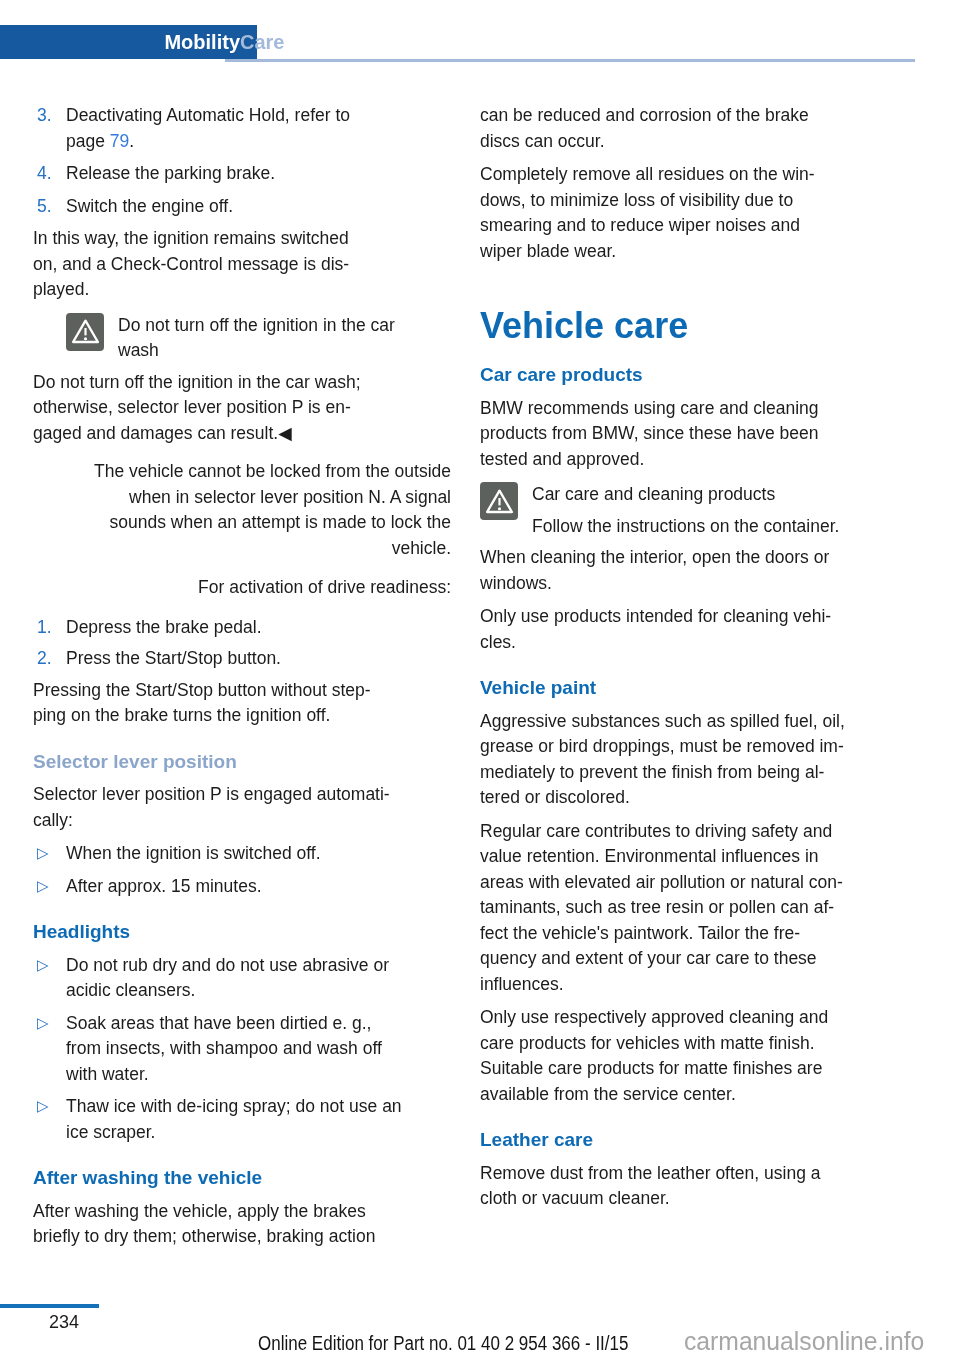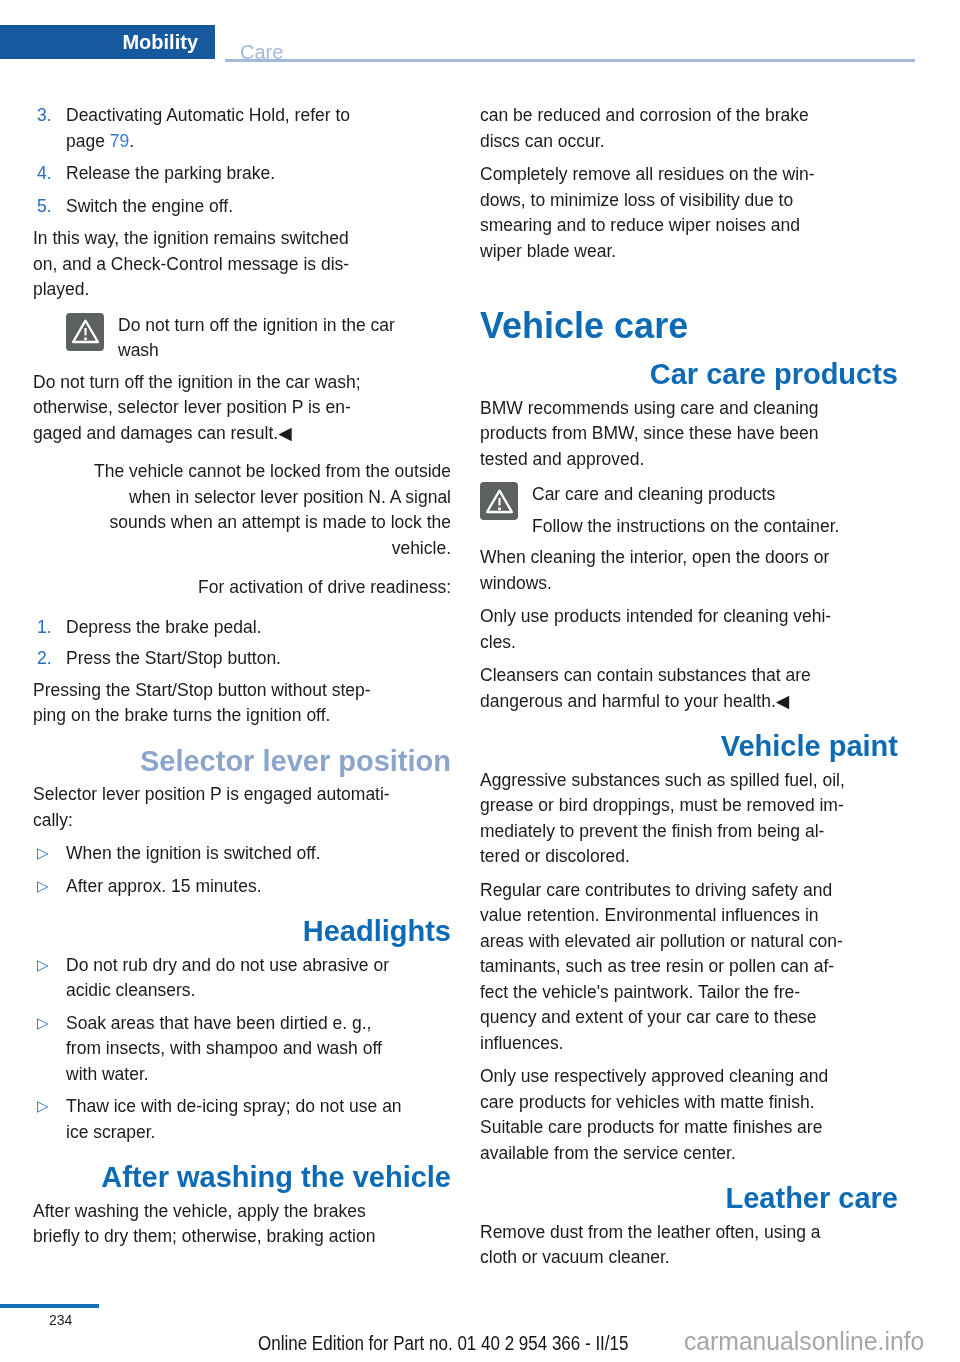--- a/index.html
+++ b/index.html
@@ -1,37 +1,37 @@
 <!DOCTYPE html>
 <html><head>
 <meta charset="utf-8">
 <style>
   html,body{margin:0;padding:0;background:#ffffff;}
   .page{position:relative;width:960px;height:1362px;background:#ffffff;overflow:hidden;
         font-family:"Liberation Sans","DejaVu Sans",sans-serif;color:#1c1c1c;}
 
   
-  .tab-active{position:absolute;left:0;top:25px;width:215px;height:34px;background:#16599e;
+  .tab-active{position:absolute;left:0;top:25px;width:257px;height:34px;background:#16599e;
               color:#ffffff;font-weight:700;font-size:20px;line-height:34px;text-align:right;
               padding-right:17px;box-sizing:border-box;}
-  .tab-inactive{position:absolute;left:240px;top:35px;height:34px;line-height:34px;
-                font-weight:400;font-size:20px;color:#a3badb;}
+  .tab-inactive{position:absolute;left:240px;top:25px;height:34px;line-height:34px;
+                font-weight:700;font-size:20px;color:#a3badb;}
   .header-rule{position:absolute;left:225px;top:59px;width:690px;height:3px;background:#a3badb;}
 
   
   .col{position:absolute;top:103px;width:418px;font-size:17.5px;line-height:25.5px;}
   .col-left{left:33px;}
   .col-right{left:480px;}
   .col p{margin:0 0 8px;white-space:pre-line;}
   .indent{margin-left:33px;}
   .warnbody{margin-bottom:13px !important;}
   .p-tight{margin-bottom:14px !important;text-align:right;}
 
   h2{font-size:36px;line-height:32px;color:#0d6ab4;font-weight:700;margin:46px 0 8px;}
-  h3{font-size:29px;line-height:25.5px;color:#0d6ab4;font-weight:700;margin:20px 0 8px;text-align:right;}
+  h3{font-size:19px;line-height:25.5px;color:#0d6ab4;font-weight:700;margin:20px 0 8px;}
   h3.muted{color:#8ba6ca;}
 
   
   .li{display:flex;margin:0 0 7px;}
   .li-act{margin-bottom:6px;}
   .li-bul{margin-bottom:7px;}
   .marker{flex:0 0 33px;box-sizing:border-box;padding-left:4px;color:#2470c2;}
   .marker-bullet{font-family:"DejaVu Sans",sans-serif;font-size:15px;color:#2470c2;}
   .litext{white-space:pre-line;}
   a.link{color:#3579dd;text-decoration:none;cursor:pointer;text-align:center;}
@@ -40,21 +40,21 @@
   .warnrow{display:flex;margin:10px 0 6px;}
   .warnrow.indent{margin-left:33px;}
   .warnicon{flex:0 0 38px;width:38px;height:38px;background:#5d615e;border-radius:4px;
             display:flex;align-items:center;justify-content:center;margin-right:14px;}
   .warnicon svg{width:33px;height:31px;display:block;}
   .warntext{white-space:pre-line;}
   .warn-sub{margin-top:6px;white-space:pre-line;}
 
   
   .footer-rule{position:absolute;left:0;top:1304px;width:99px;height:4px;background:#1470b8;}
-  .page-number{position:absolute;left:49px;top:1312px;font-size:14px;color:#1c1c1c;}
+  .page-number{position:absolute;left:49px;top:1312px;font-size:18px;color:#1c1c1c;}
   .edition{position:absolute;left:258px;top:1332px;font-size:20px;color:#141414;
            transform:scaleX(0.85);transform-origin:0 0;white-space:nowrap;}
   .watermark{position:absolute;left:684px;top:1326px;font-size:26px;color:#a6a6a6;
              transform:scaleX(0.95);transform-origin:0 0;white-space:nowrap;}
 </style>
 </head>
 <body>
 
 <div class="page">
 
@@ -178,22 +178,20 @@
       <span>
         <span class="warntext" style="display:block">Car care and cleaning products</span>
         <span class="warn-sub" style="display:block">Follow the instructions on the container.</span>
       </span>
     </div>
 
     <p>When cleaning the interior, open the doors or
 windows.</p>
     <p>Only use products intended for cleaning vehi-
 cles.</p>
-    <p>Cleansers can contain substances that are
-dangerous and harmful to your health.◀</p>
 
     <h3>Vehicle paint</h3>
     <p>Aggressive substances such as spilled fuel, oil,
 grease or bird droppings, must be removed im-
 mediately to prevent the finish from being al-
 tered or discolored.</p>
     <p>Regular care contributes to driving safety and
 value retention. Environmental influences in
 areas with elevated air pollution or natural con-
 taminants, such as tree resin or pollen can af-

